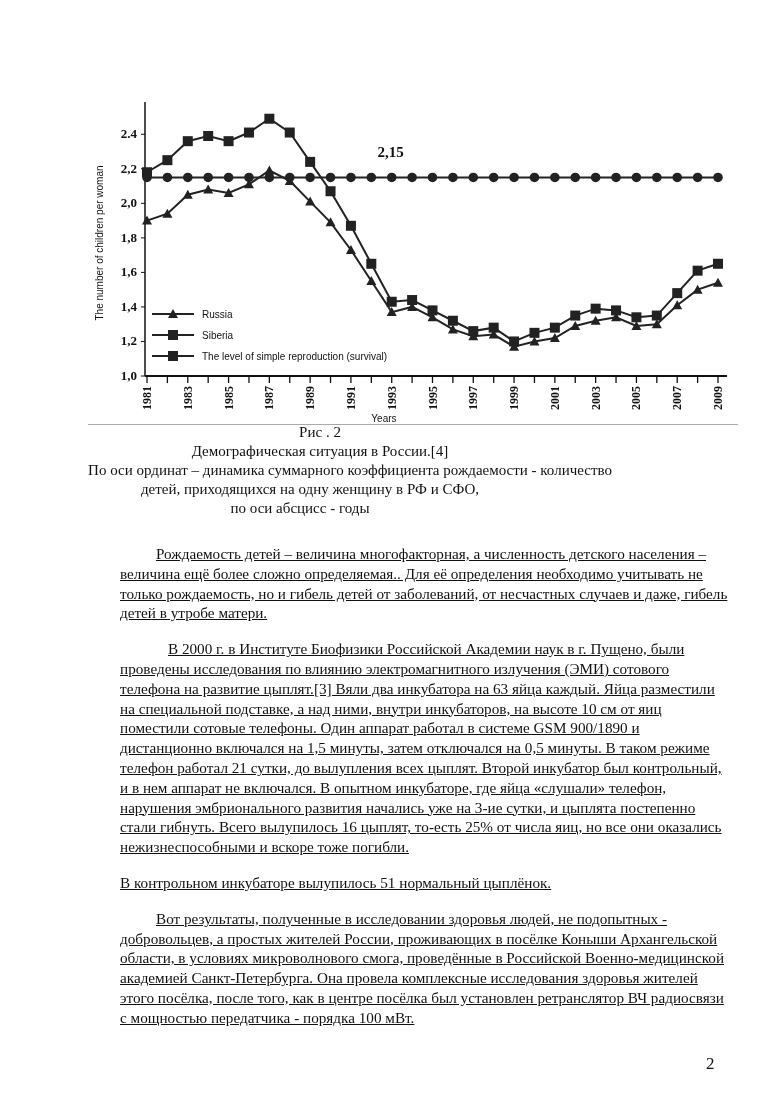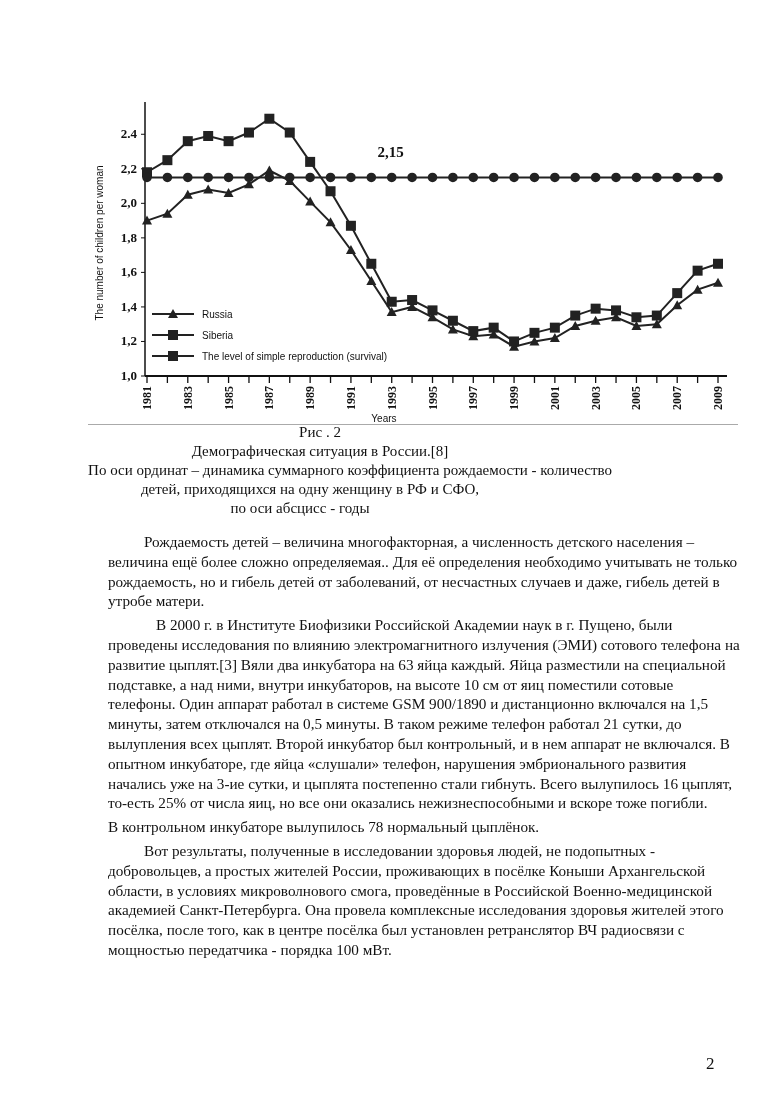--- a/index.html
+++ b/index.html
@@ -4,21 +4,21 @@
 <style>
   html, body { margin:0; padding:0; background:#fff; }
   body { width:780px; height:1110px; position:relative; overflow:hidden;
          font-family:"Liberation Serif", serif; color:#111; }
   #chart { position:absolute; left:90px; top:90px; width:660px; height:340px; }
   .axis-text { font-family:"Liberation Serif", serif; font-weight:bold; font-size:13px; fill:#111; }
   .sans { font-family:"Liberation Sans", sans-serif; fill:#111; }
   .hr-line { position:absolute; left:88px; top:424px; width:650px; height:1px; background:#aaa; }
   .caption { position:absolute; left:0; width:640px; text-align:center; font-size:15px; line-height:19px; }
   .body-text { position:absolute; left:104px; width:640px; font-size:15.2px; line-height:19.8px; }
-  .body-text p { margin:4px; }
+  .body-text p { margin:16px;text-decoration:underline; }
   .ind1 { text-indent:36px; }
   .ind2 { text-indent:48px; }
   .page-num { position:absolute; left:706px; top:1054px; font-size:17px; }
 </style>
 </head>
 <body>
 
 <svg id="chart" viewBox="0 0 660 340">
   <g id="axes">
       <line x1="55" y1="12" x2="55" y2="286" stroke="#111" stroke-width="1.5"></line>
@@ -204,25 +204,25 @@
         <line x1="62" y1="266" x2="104" y2="266" stroke="#222" stroke-width="2"></line>
         <rect x="78" y="261" width="10" height="10" fill="#222"></rect>
         <text x="112" y="270" class="sans" style="font-size:10px">The level of simple reproduction (survival)</text>
       </g>
     </g>
 </svg>
 
 <div class="hr-line"></div>
 
 <div class="caption" style="top:423px">Рис . 2</div>
-<div class="caption" style="top:442px">Демографическая ситуация в России.[8]</div>
+<div class="caption" style="top:442px">Демографическая ситуация в России.[4]</div>
 <div class="caption" style="top:461px;left:30px">По оси ординат – динамика суммарного коэффициента рождаемости - количество</div>
 <div class="caption" style="top:480px;left:-10px">детей, приходящихся на одну женщину в РФ и СФО,</div>
 <div class="caption" style="top:499px;left:-20px">по оси абсцисс - годы</div>
 
 <div class="body-text" style="top:528px">
   <p class="ind1">Рождаемость детей – величина многофакторная, а численность детского населения – величина ещё более сложно определяемая.. Для её определения необходимо учитывать не только рождаемость, но и гибель детей от заболеваний, от несчастных случаев и даже, гибель детей в утробе матери.</p>
   <p class="ind2">В 2000 г. в Институте Биофизики Российской Академии наук в г. Пущено, были проведены исследования по влиянию электромагнитного излучения (ЭМИ) сотового телефона на развитие цыплят.[3] Вяли два инкубатора на 63 яйца каждый. Яйца разместили на специальной подставке, а над ними, внутри инкубаторов, на высоте 10 см от яиц поместили сотовые телефоны. Один аппарат работал в системе GSM 900/1890 и дистанционно включался на 1,5 минуты, затем отключался на 0,5 минуты. В таком режиме телефон работал 21 сутки, до вылупления всех цыплят. Второй инкубатор был контрольный, и в нем аппарат не включался. В опытном инкубаторе, где яйца «слушали» телефон, нарушения эмбрионального развития начались уже на 3-ие сутки, и цыплята постепенно стали гибнуть. Всего вылупилось 16 цыплят, то-есть 25% от числа яиц, но все они оказались нежизнеспособными и вскоре тоже погибли.</p>
-  <p>В контрольном инкубаторе вылупилось 78 нормальный цыплёнок.</p>
+  <p>В контрольном инкубаторе вылупилось 51 нормальный цыплёнок.</p>
   <p class="ind1">Вот результаты, полученные в исследовании здоровья людей, не подопытных - добровольцев, а простых жителей России, проживающих в посёлке Коныши Архангельской области, в условиях микроволнового смога, проведённые в Российской Военно-медицинской академией Санкт-Петербурга. Она провела комплексные исследования здоровья жителей этого посёлка, после того, как в центре посёлка был установлен ретранслятор ВЧ радиосвязи с мощностью передатчика - порядка 100 мВт.</p>
 </div>
 
 <div class="page-num">2</div>
 
 </body></html>

